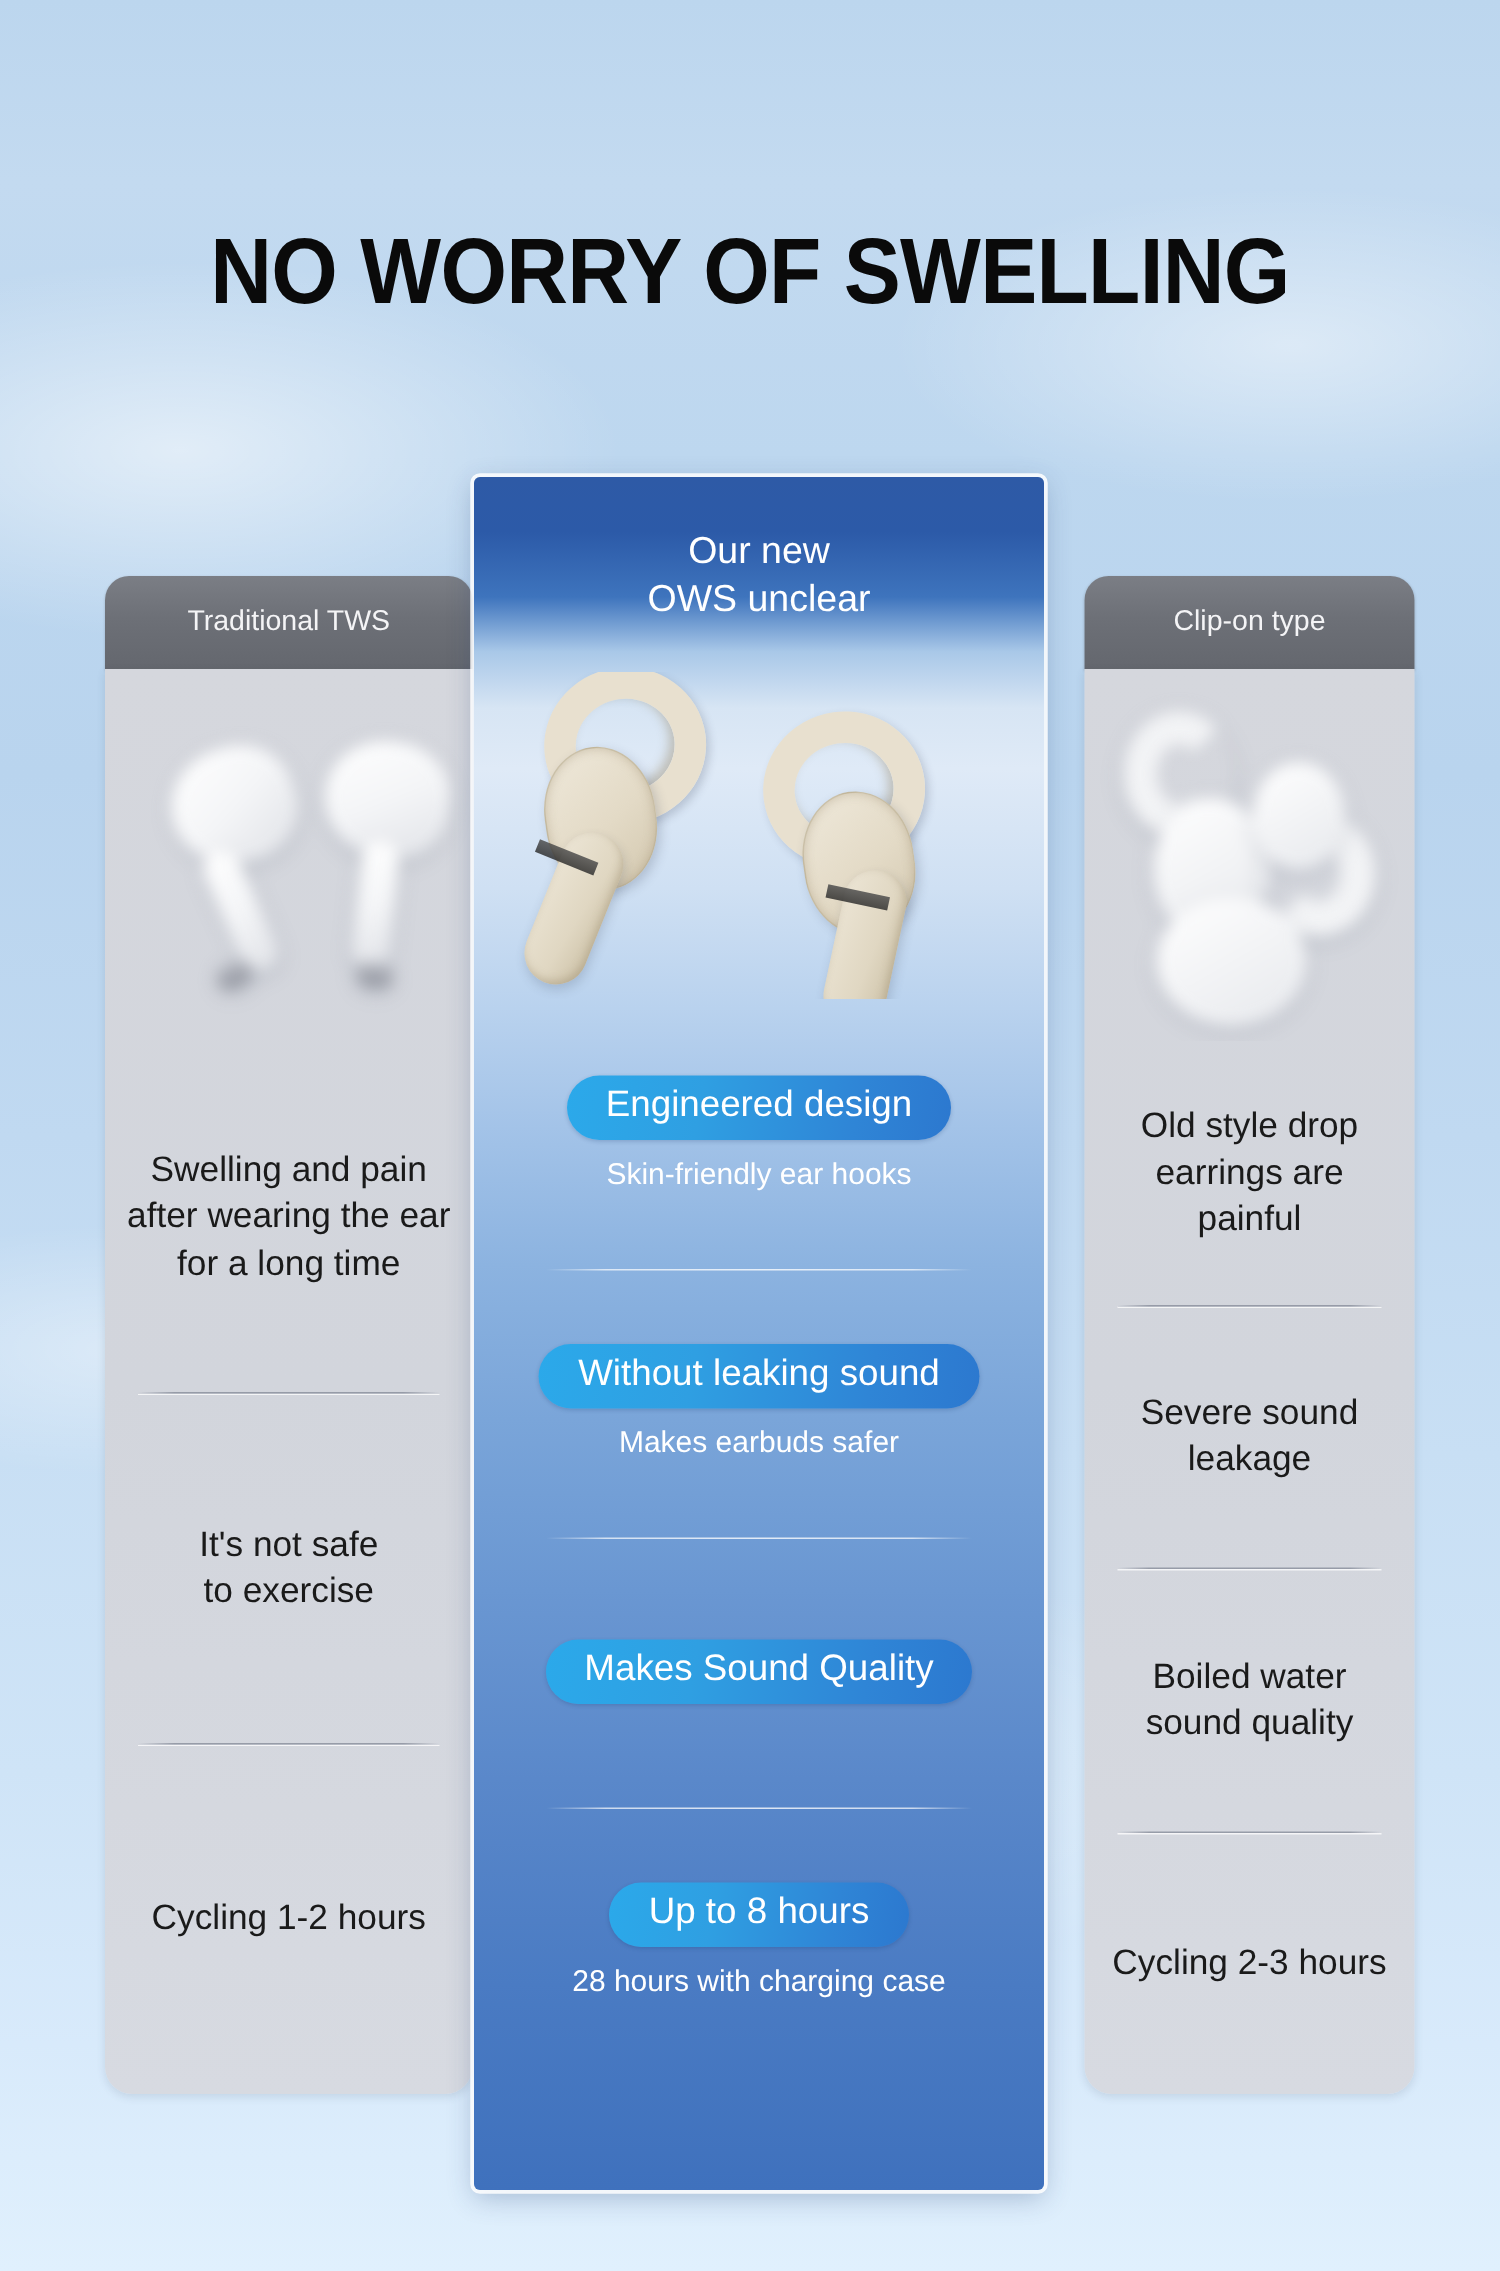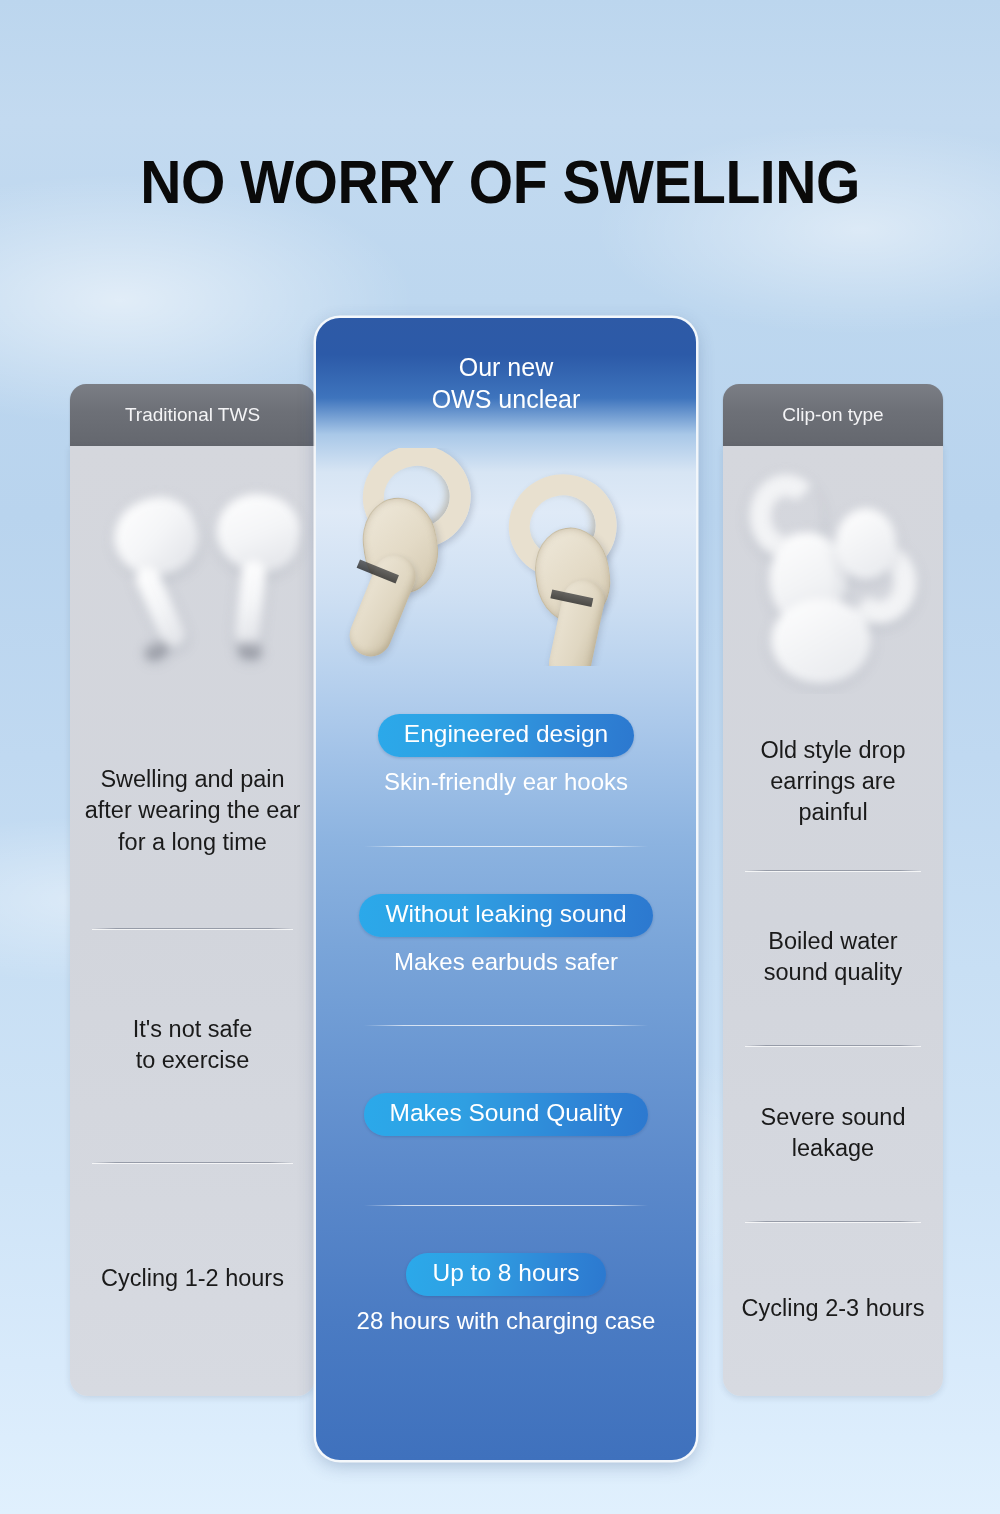--- a/index.html
+++ b/index.html
@@ -78,21 +78,21 @@
     height:1px;
     background:linear-gradient(90deg, rgba(150,155,168,0) 0%, rgba(130,136,150,.75) 12%, rgba(130,136,150,.75) 88%, rgba(150,155,168,0) 100%);
     box-shadow:0 1px 0 rgba(255,255,255,.75);
   }
   .side-row span { font-size:23.5px; color:#1a1a1a; line-height:1.32; }
 
   
   .center-card {
     position:absolute; left:316px; top:318px;
     width:380px; height:1142px;
-    border-radius:24px;
+    border-radius:4px;
     background:linear-gradient(180deg,
       #2e5aa6 0%,
       #2c5aa8 3.2%,
       #3e74bd 7.0%,
       #a9c8e8 10.2%,
       #d7e5f4 13.5%,
       #dfeaf7 17%,
       #cfe0f3 24%,
       #b9d2ee 31%,
       #a3c3e8 38%,
@@ -136,21 +136,21 @@
   .pill {
     display:inline-block;
     padding:7px 26px 9px;
     border-radius:24px;
     background:linear-gradient(100deg,#2ba9ea 0%,#2f9fe2 35%,#2f85d6 75%,#2c78cf 100%);
     color:#ffffff; font-size:24.5px; line-height:1.1;
     white-space:nowrap;
     box-shadow:0 1px 3px rgba(20,50,100,.22);
     text-align:center;
   }
-  .sub { color:#ffffff; font-size:24px; line-height:1.2; text-align:center; }
+  .sub { color:#ffffff; font-size:20px; line-height:1.2; text-align:center; }
   .center-foot { flex:0 0 76px; }
 
   
   .ows { position:absolute; }
   .ows .hook {
     position:absolute; width:108px; height:104px;
     border:21px solid #e8e0cf;
     border-radius:50%;
     box-shadow:inset -3px -3px 7px rgba(150,135,105,.45),
                2px 3px 6px rgba(60,70,90,.22);
@@ -252,26 +252,26 @@
         <div class="clip-blob" style="left:48px;  top:152px; width:100px; height:86px;"></div>
       </div>
     </div>
 
     <div class="side-rows">
       <div class="side-row">
         <span style="white-space:pre-line">Old style drop
 earrings are painful</span>
       </div>
       <div class="side-row">
+        <span style="white-space:pre-line">Severe sound
+leakage</span>
+      </div>
+      <div class="side-row">
         <span style="white-space:pre-line">Boiled water
 sound quality</span>
-      </div>
-      <div class="side-row">
-        <span style="white-space:pre-line">Severe sound
-leakage</span>
       </div>
       <div class="side-row">
         <span style="white-space:pre-line">Cycling 2-3 hours</span>
       </div>
     </div>
   </div>
 </div>
 
 <div class="center-card">
 

